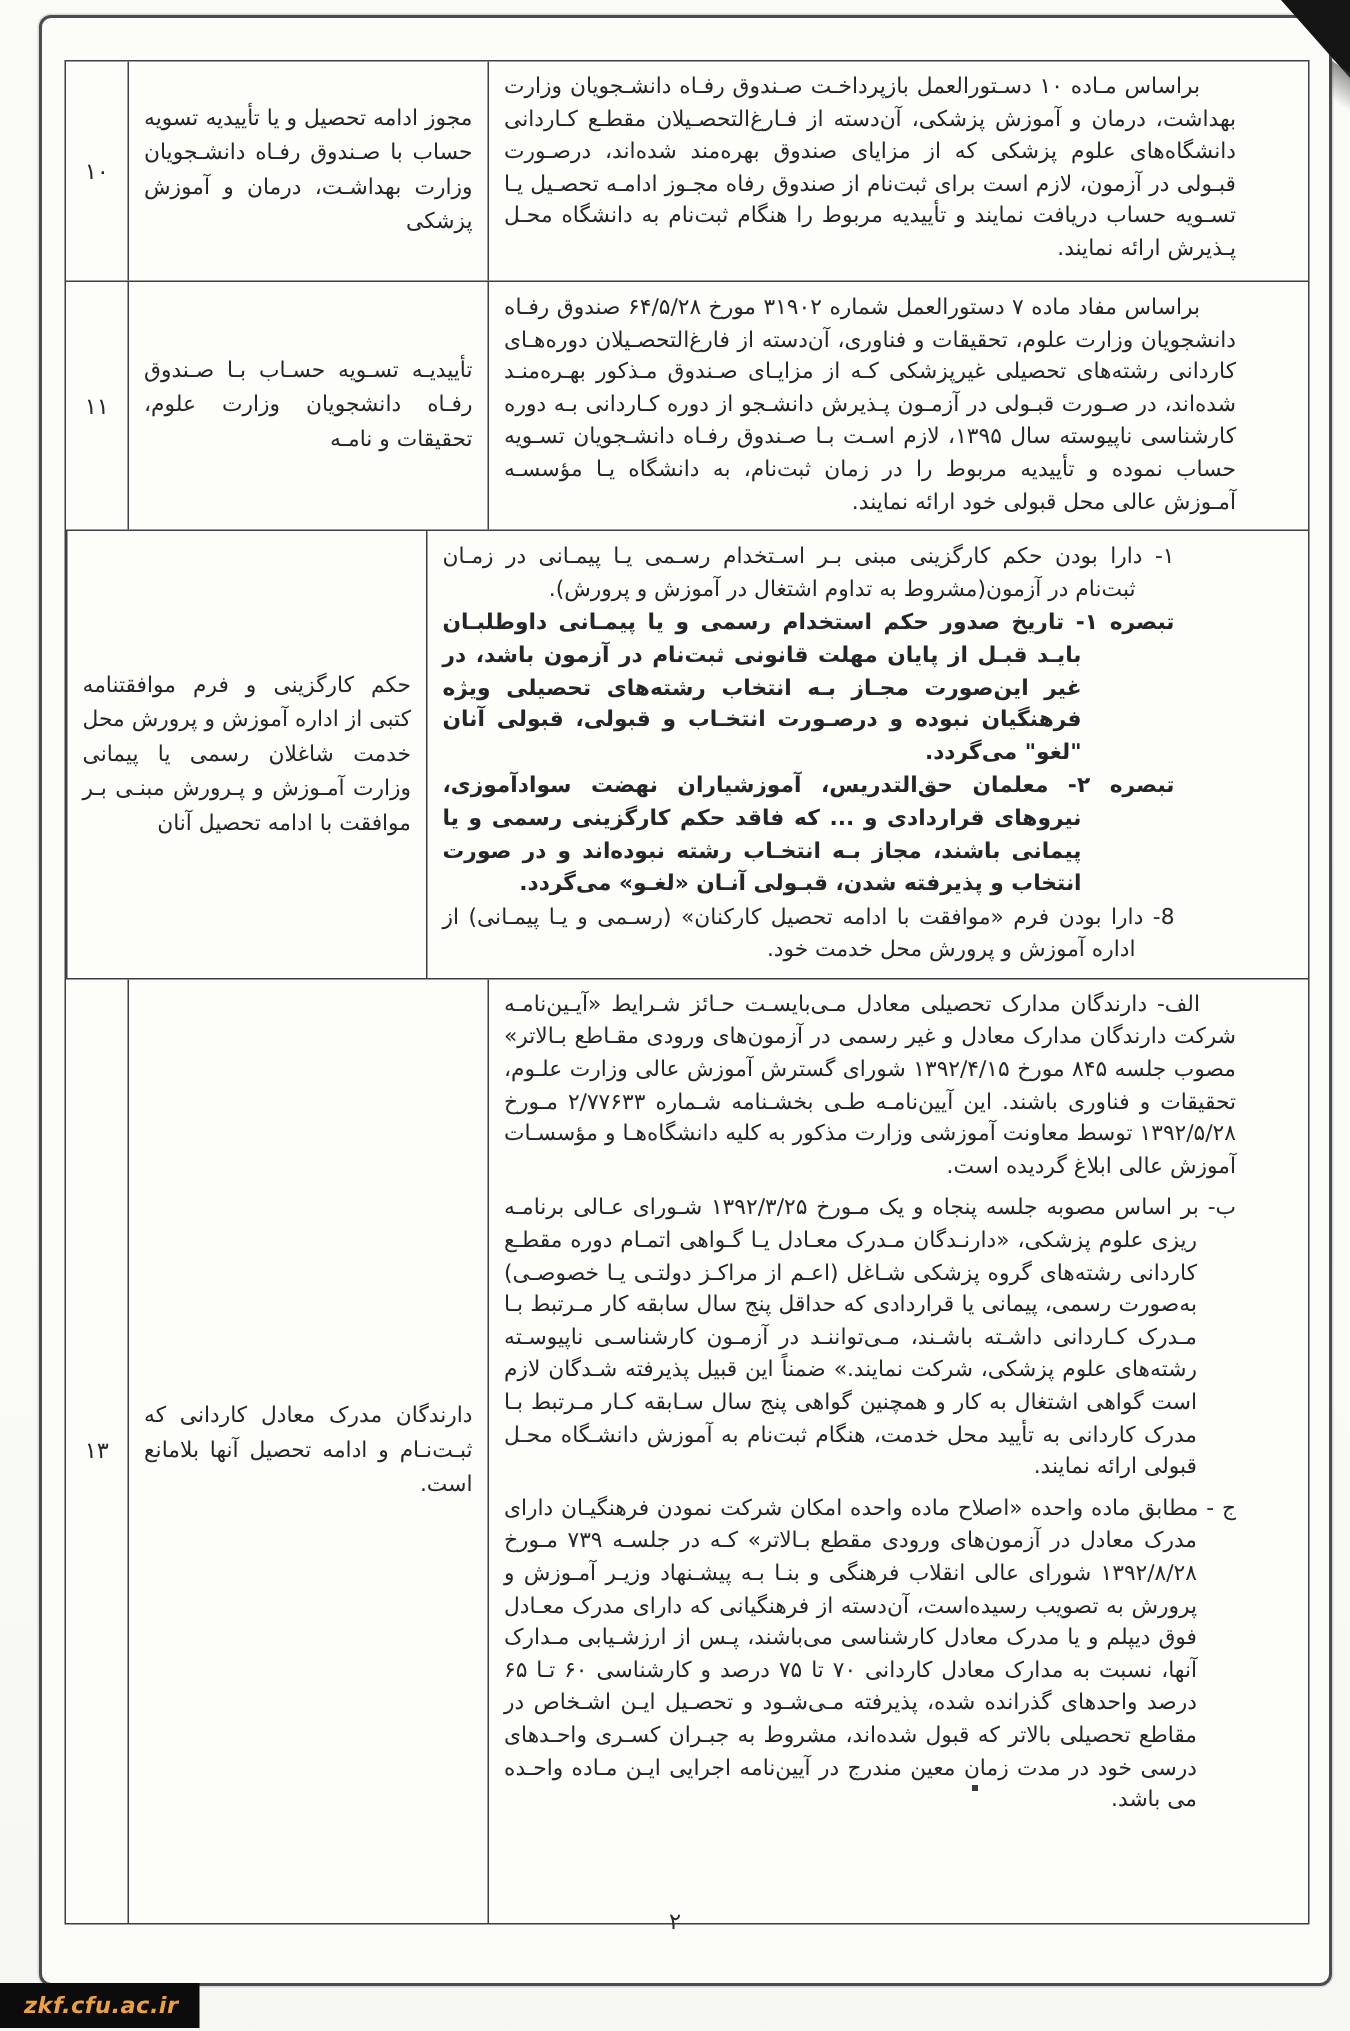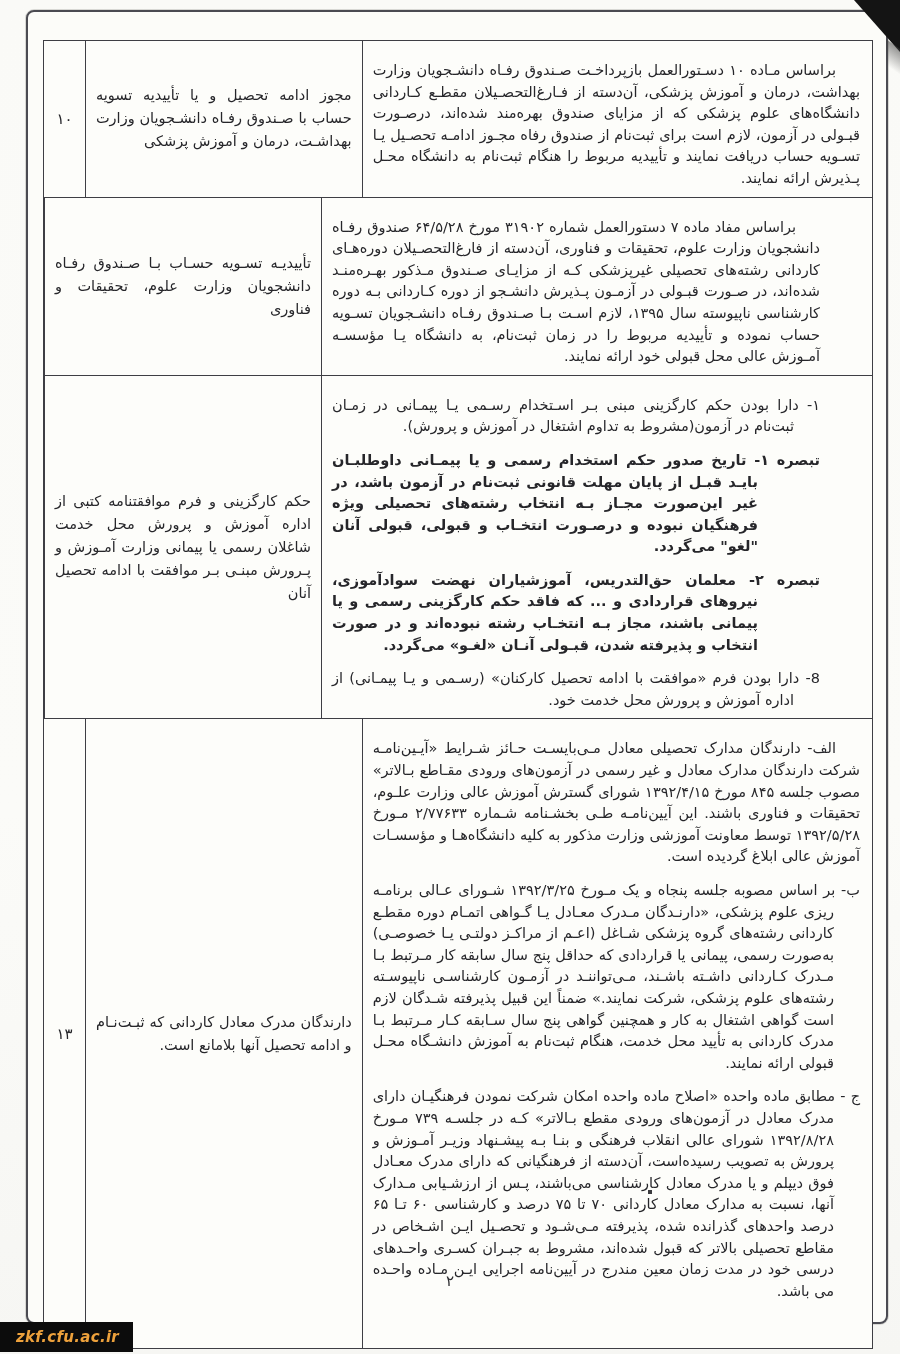--- a/index.html
+++ b/index.html
@@ -36,30 +36,30 @@
   }
   .t-row{display:flex;flex-direction:row-reverse;}
   .t-row + .t-row{border-top:1.5px solid #3e3e44;}
   .cell{box-sizing:border-box;overflow:hidden;}
   .cell-detail{
     width:510px;padding:7px 12px 6px 10px;
     font-size:14.5px;line-height:21.6px;
     text-align:justify;text-justify:inter-word;
   }
   .cell-title{
-    width:278px;border-left:1.5px solid #3e3e44;border-right:1.5px solid #3e3e44;
+    width:241px;border-left:1.5px solid #3e3e44;border-right:1.5px solid #3e3e44;
     display:flex;align-items:center;
     padding:6px 10px;font-size:14.5px;line-height:23px;
     text-align:justify;text-justify:inter-word;
   }
   .cell-num{
     width:41px;display:flex;align-items:center;justify-content:center;
     font-size:15px;
   }
-  .para{margin:12px 0 1px 0;}
+  .para{margin:0 0 1px 0;}
   .indent{text-indent:24px;}
   .hang-sm{padding-right:26px;text-indent:-26px;}
   .hang-lg{padding-right:62px;text-indent:-62px;font-weight:bold;}
   .row-10{min-height:146px;}
   .row-11{min-height:157px;}
   .row-12{min-height:282px;}
   .row-13{min-height:629px;}
   .page-number{
     position:absolute;left:0;top:1272px;width:900px;
     text-align:center;font-size:15px;color:#2b2b2f;
@@ -91,22 +91,23 @@
       <div class="cell cell-num">۱۰</div>
       <div class="cell cell-title">
         <div>مجوز ادامه تحصیل و یا تأییدیه تسویه حساب با صـندوق رفـاه دانشـجویان وزارت بهداشـت، درمان و آموزش پزشکی</div>
       </div>
       <div class="cell cell-detail">
         <p class="para indent">براساس مـاده ۱۰ دسـتورالعمل بازپرداخـت صـندوق رفـاه دانشـجویان وزارت بهداشت، درمان و آموزش پزشکی، آن‌دسته از فـارغ‌التحصـیلان مقطـع کـاردانی دانشگاه‌های علوم پزشکی که از مزایای صندوق بهره‌مند شده‌اند، درصـورت قبـولی در آزمون، لازم است برای ثبت‌نام از صندوق رفاه مجـوز ادامـه تحصـیل یـا تسـویه حساب دریافت نمایند و تأییدیه مربوط را هنگام ثبت‌نام به دانشگاه محـل پـذیرش ارائه نمایند.</p>
       </div>
     </div>
 
     <div class="t-row row-11">
+      <div class="cell cell-num">۱۱</div>
       <div class="cell cell-title">
-        <div>تأییدیـه تسـویه حسـاب بـا صـندوق رفـاه دانشجویان وزارت علوم، تحقیقات و فناوری</div>
+        <div>تأییدیـه تسـویه حسـاب بـا صـندوق رفـاه دانشجویان وزارت علوم، تحقیقات و نامـه</div>
       </div>
       <div class="cell cell-detail">
         <p class="para indent">براساس مفاد ماده ۷ دستورالعمل شماره ۳۱۹۰۲ مورخ ۶۴/۵/۲۸ صندوق رفـاه دانشجویان وزارت علوم، تحقیقات و فناوری، آن‌دسته از فارغ‌التحصـیلان دوره‌هـای کاردانی رشته‌های تحصیلی غیرپزشکی کـه از مزایـای صـندوق مـذکور بهـره‌منـد شده‌اند، در صـورت قبـولی در آزمـون پـذیرش دانشـجو از دوره کـاردانی بـه دوره کارشناسی ناپیوسته سال ۱۳۹۵، لازم اسـت بـا صـندوق رفـاه دانشـجویان تسـویه حساب نموده و تأییدیه مربوط را در زمان ثبت‌نام، به دانشگاه یـا مؤسسـه آمـوزش عالی محل قبولی خود ارائه نمایند.</p>
       </div>
     </div>
 
     <div class="t-row row-12">
       <div class="cell cell-title">
         <div>حکم کارگزینی و فرم موافقتنامه کتبی از اداره آموزش و پرورش محل خدمت شاغلان رسمی یا پیمانی وزارت آمـوزش و پـرورش مبنـی بـر موافقت با ادامه تحصیل آنان</div>
       </div>

